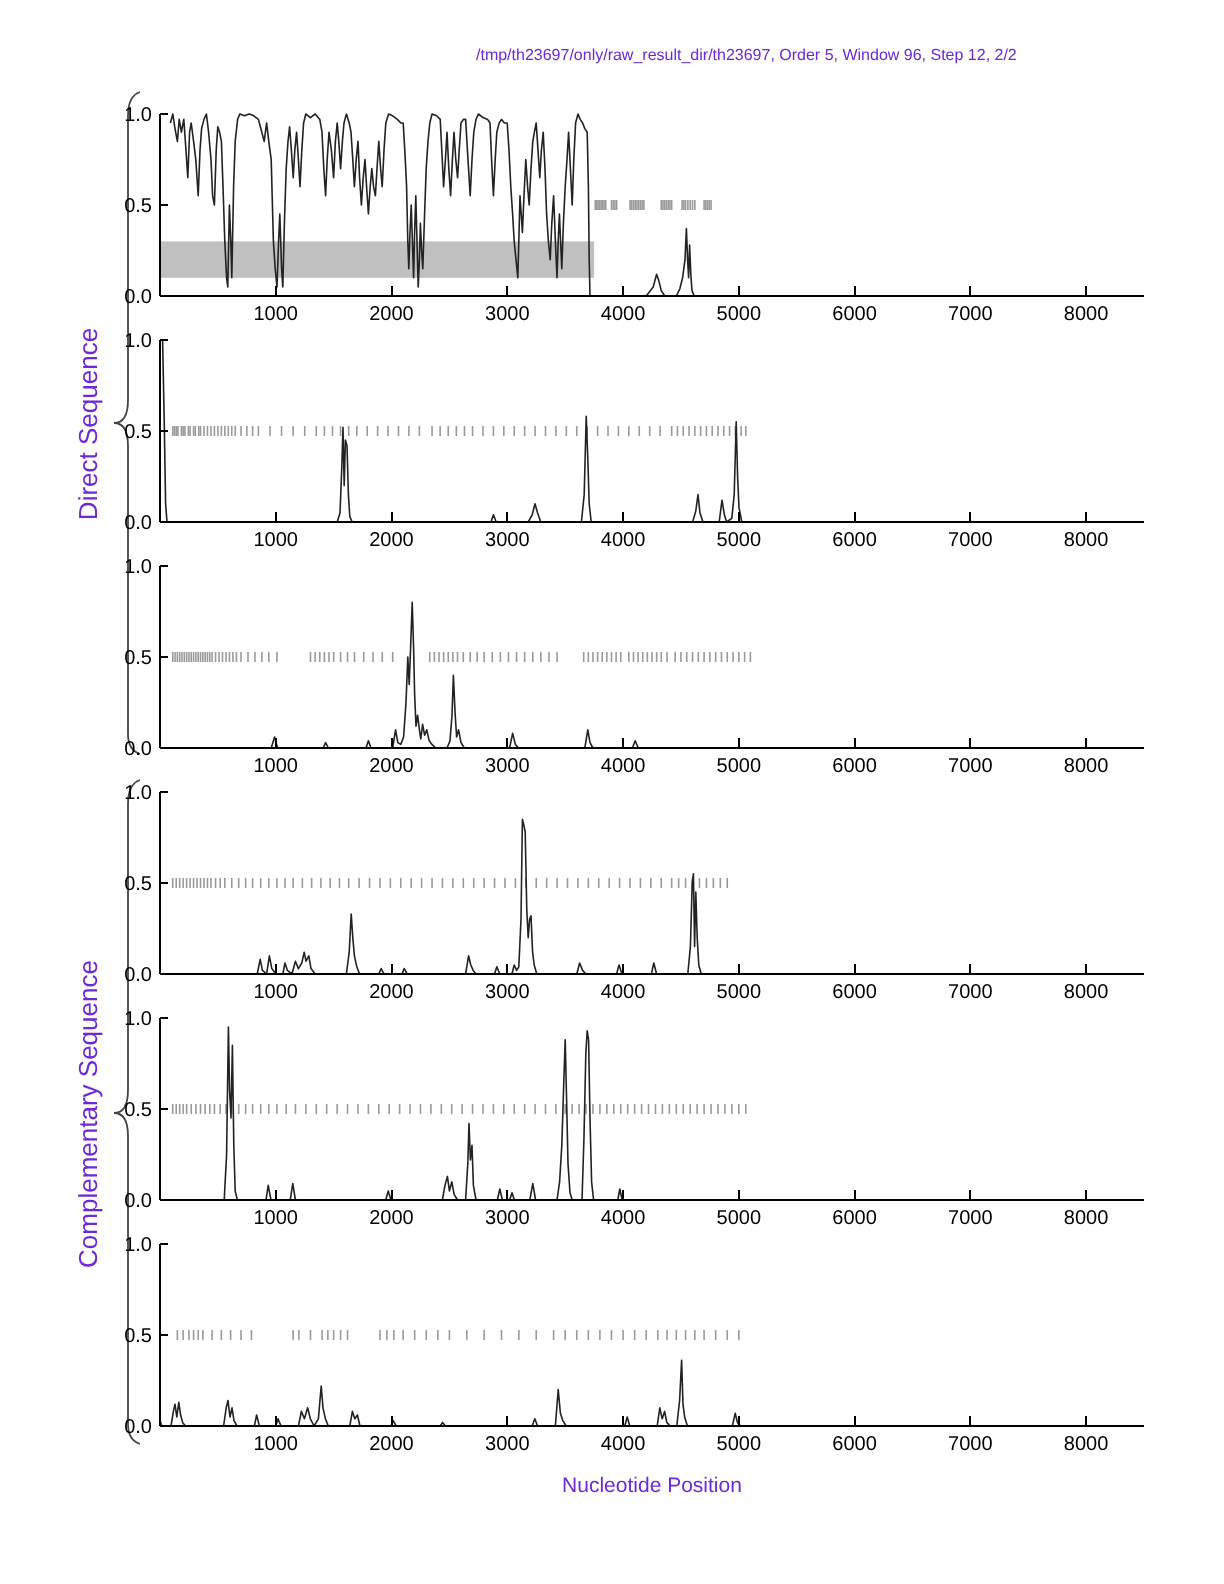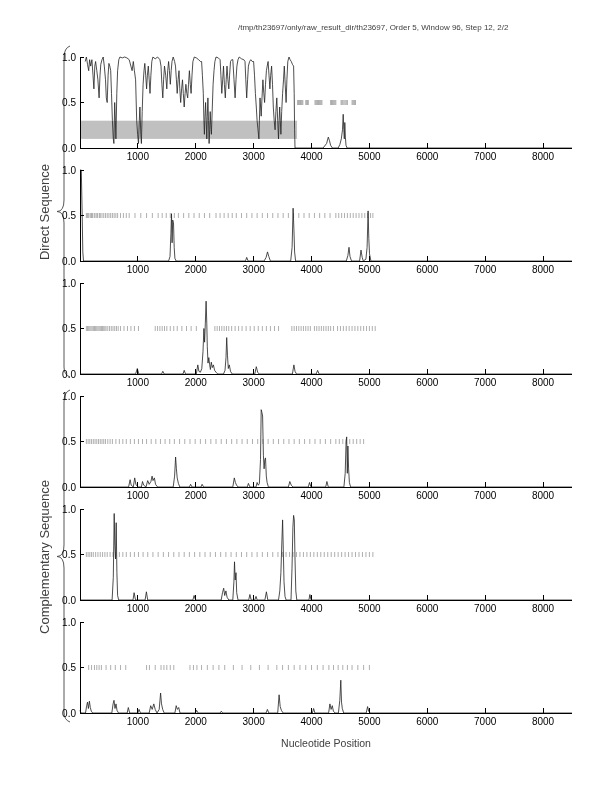--- a/index.html
+++ b/index.html
@@ -1,17 +1,17 @@
 <!DOCTYPE html>
 <html><head>
 <meta charset="utf-8">
 <style>
   html,body{margin:0;padding:0;background:#fff;}
   .page{position:relative;width:608px;height:792px;background:#ffffff;overflow:hidden;
-        font-family:"Liberation Sans",sans-serif;color:#404040;}
+        font-family:"Liberation Sans",sans-serif;color:#6d28d9;}
   .title{position:absolute;top:23px;left:238px;font-size:8px;white-space:nowrap;}
   .panel{position:absolute;left:0;width:612px;height:118px;}
   #p1{top:45px}#p2{top:158px}#p3{top:271px}#p4{top:384px}#p5{top:497px}#p6{top:610px}
   .panel svg{overflow:visible;display:block;}
   .vlabel{position:absolute;font-size:13px;white-space:nowrap;
           transform:translate(-50%,-50%) rotate(-90deg);}
   #vlabel-top{left:44px;top:212px;}
   #vlabel-bottom{left:44px;top:557px;}
   .xlabel{position:absolute;left:80px;width:492px;top:737px;text-align:center;font-size:10.5px;}
   .braces{position:absolute;left:0;top:0;width:612px;height:792px;pointer-events:none;}

